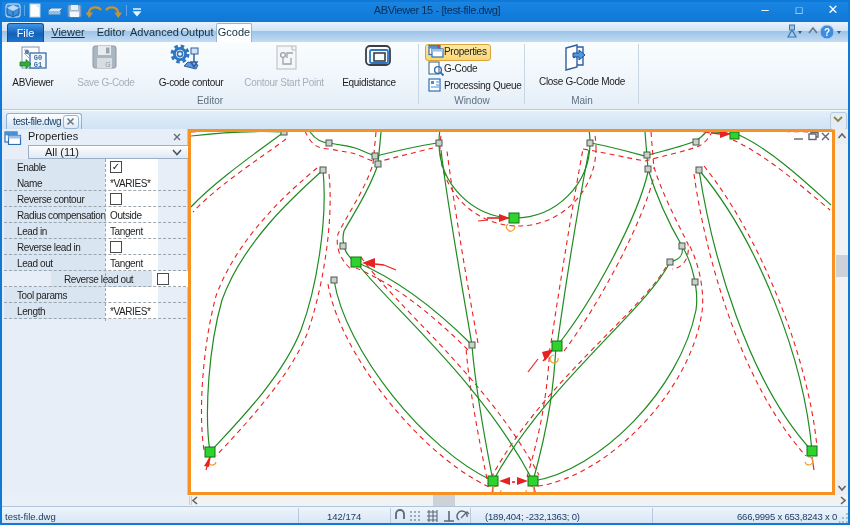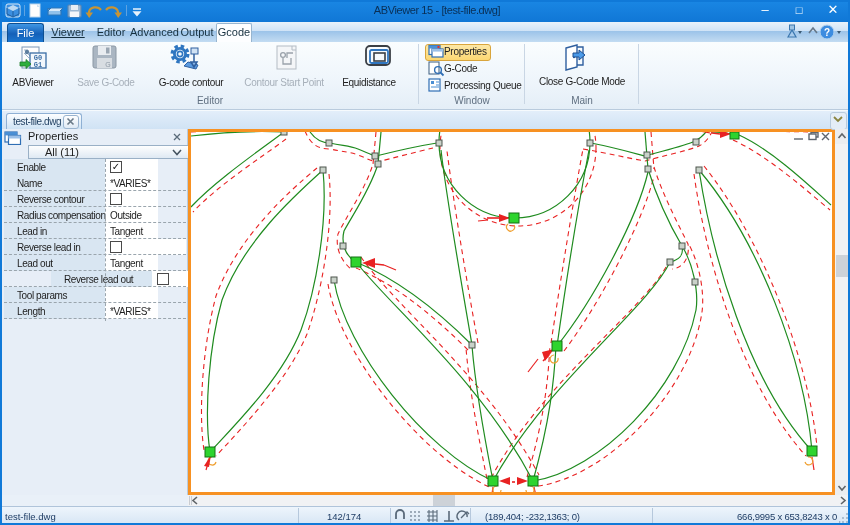--- a/index.html
+++ b/index.html
@@ -143,21 +143,21 @@
       <span class="vbg"></span>
       <span class="plab">Radius compensation</span>
       <span class="pval">Outside</span>
     </div>
 <div class="prow" style="top:223px;">
       <span class="lbg"></span>
       <span class="vbg"></span>
       <span class="plab">Lead in</span>
       <span class="pval">Tangent</span>
     </div>
-<div class="prow" style="top:239px;padding-left:48px;">
+<div class="prow" style="top:239px;">
       <span class="lbg"></span>
       <span class="vbg"></span>
       <span class="plab">Reverse lead in</span>
       <span class="cb"></span>
     </div>
 <div class="prow" style="top:255px;">
       <span class="lbg"></span>
       <span class="vbg"></span>
       <span class="plab">Lead out</span>
       <span class="pval">Tangent</span>

